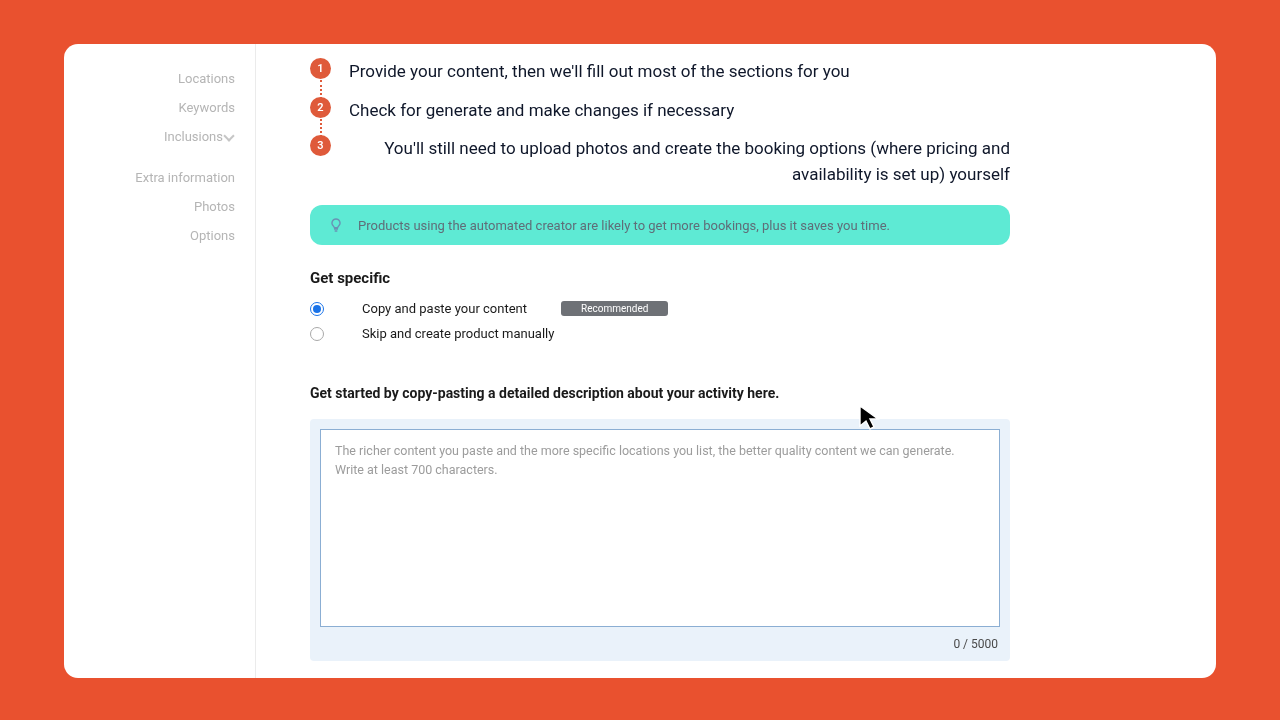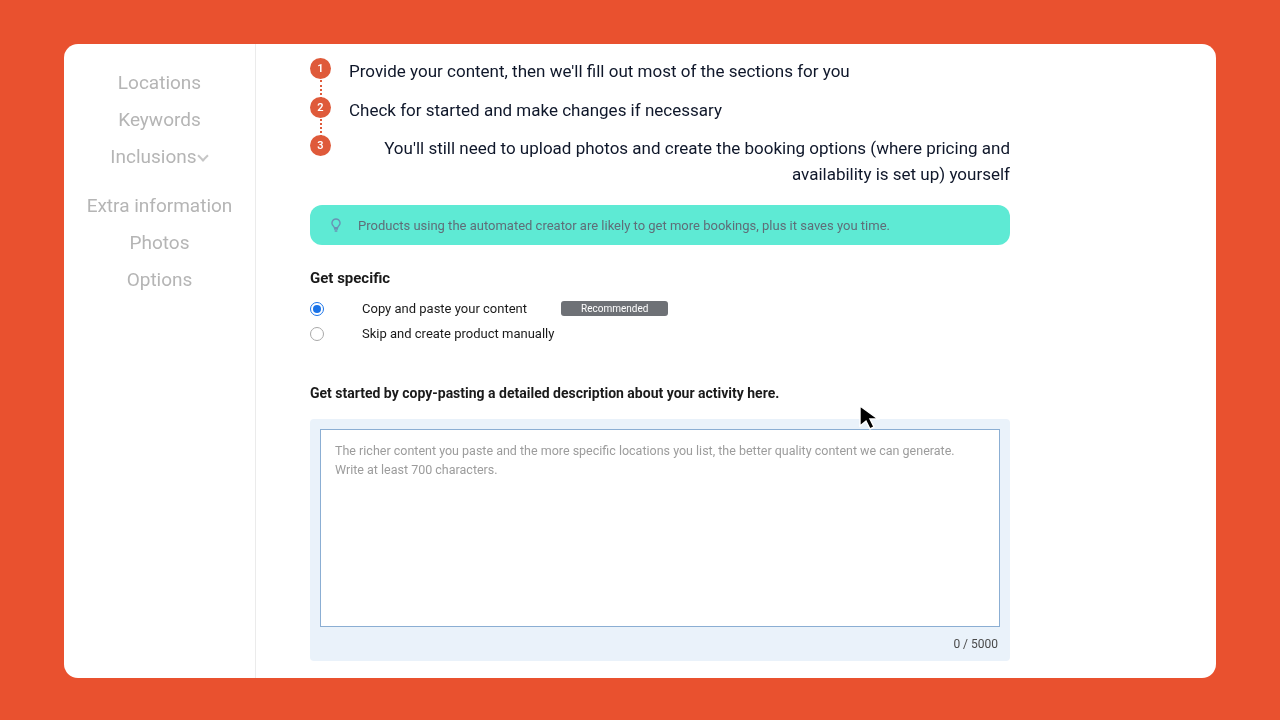--- a/index.html
+++ b/index.html
@@ -21,27 +21,27 @@
       border-radius: 14px;
       display: flex;
       overflow: hidden;
     }
     .sidebar {
       width: 192px;
       border-right: 1px solid #ebebeb;
       padding: 20px 14px;
     }
     .sidebar-item {
-      font-size: 19px;
+      font-size: 13px;
       color: #b5b5b5;
       padding: 7px 6px;
       cursor: pointer;
       display: flex;
       align-items: center;
-      justify-content: center;
+      justify-content: flex-end;
     }
     .sidebar-item.has-chevron { }
     .chev {
       width: 12px; height: 12px;
       position: relative;
     }
     .chev::before {
       content: "";
       position: absolute;
       width: 6px; height: 6px;
@@ -246,21 +246,21 @@
 
       <div class="steps">
         <div class="step">
           <div class="step-line"></div>
           <div class="badge">1</div>
           <div class="step-text">Provide your content, then we'll fill out most of the sections for you</div>
         </div>
         <div class="step">
           <div class="step-line"></div>
           <div class="badge">2</div>
-          <div class="step-text">Check for started and make changes if necessary</div>
+          <div class="step-text">Check for generate and make changes if necessary</div>
         </div>
         <div class="step">
 
           <div class="badge">3</div>
           <div class="step-text">You'll still need to upload photos and create the booking options (where pricing and availability is set up) yourself</div>
         </div>
       </div>
 
       <div class="tip-box">
         <svg class="bulb" viewBox="0 0 24 24" fill="none" stroke="#6a92b4" stroke-width="2">

